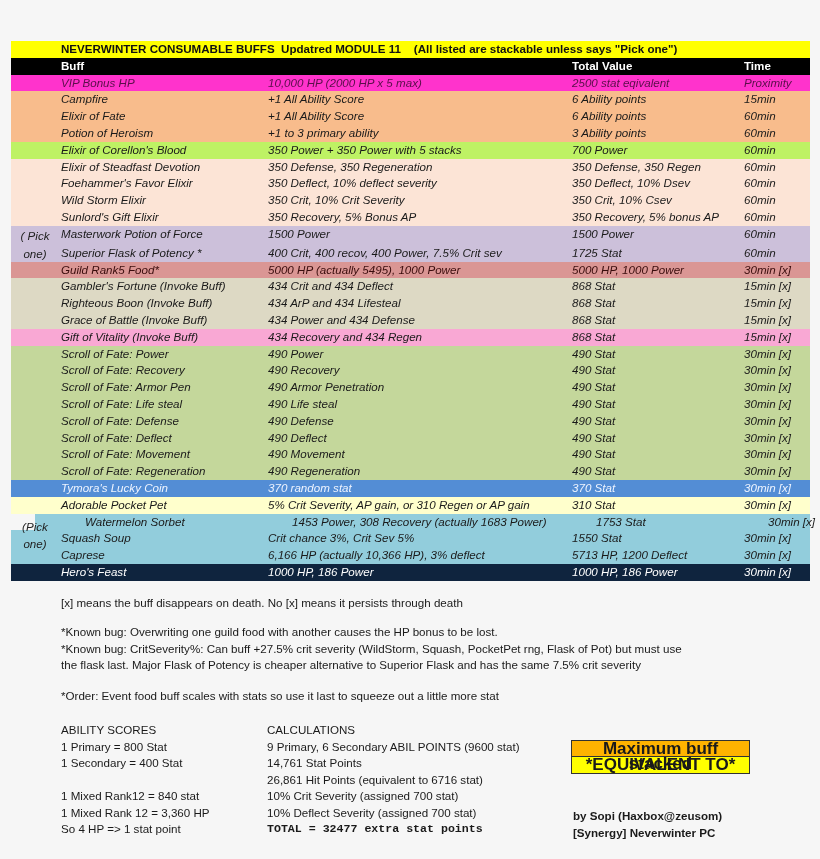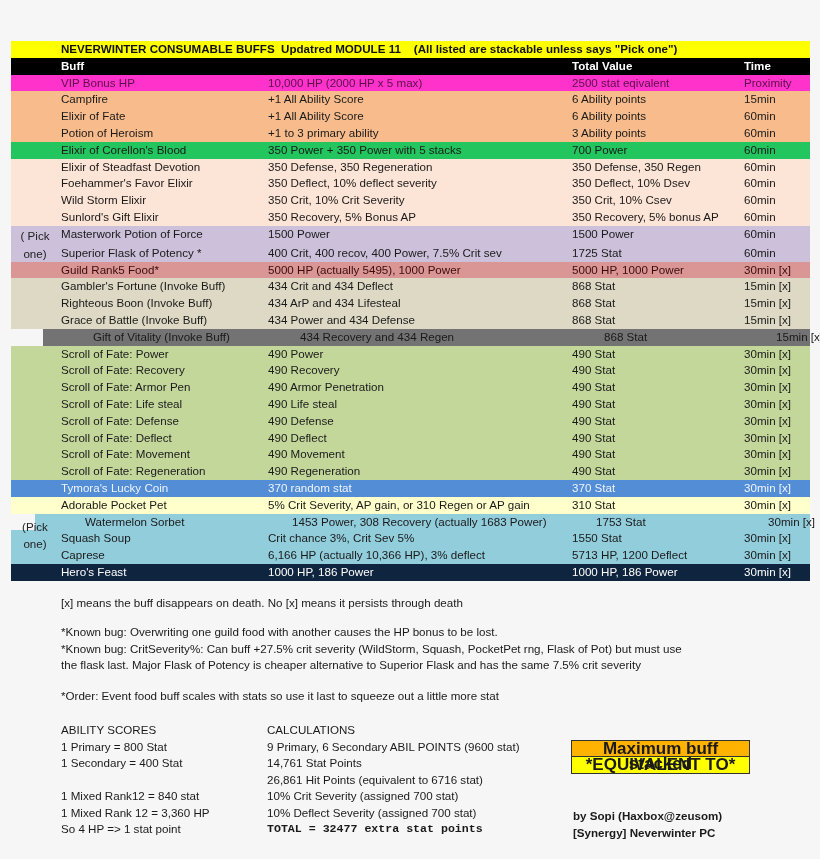--- a/index.html
+++ b/index.html
@@ -37,21 +37,21 @@
 
 <div class="sheet">
   <div class="row title-row">
     <span class="c-buff" style="white-space:pre">NEVERWINTER CONSUMABLE BUFFS  Updatred MODULE 11    (All listed are stackable unless says "Pick one")</span>
   </div>
   <div class="row header-row">
     <span class="c-buff">Buff</span>
     <span class="c-total">Total Value</span>
     <span class="c-time">Time</span>
   </div>
-  <div id="rows" style="position:relative;">
+  <div id="rows" style="position:relative;font-style:italic;">
       <div class="row" style="background: rgb(255, 51, 204); color: rgb(90, 15, 74);">
         <span class="c-buff">VIP Bonus HP</span>
         <span class="c-desc">10,000 HP (2000 HP x 5 max)</span>
         <span class="c-total">2500 stat eqivalent</span>
         <span class="c-time">Proximity</span>
       </div>
       <div class="row" style="background: rgb(248, 188, 140); color: rgb(26, 26, 26); padding-left: 36px;">
         <span class="c-buff">Campfire</span>
         <span class="c-desc">+1 All Ability Score</span>
         <span class="c-total">6 Ability points</span>
@@ -62,21 +62,21 @@
         <span class="c-desc">+1 All Ability Score</span>
         <span class="c-total">6 Ability points</span>
         <span class="c-time">60min</span>
       </div>
       <div class="row" style="background: rgb(248, 188, 140); color: rgb(26, 26, 26);">
         <span class="c-buff">Potion of Heroism</span>
         <span class="c-desc">+1 to 3 primary ability</span>
         <span class="c-total">3 Ability points</span>
         <span class="c-time">60min</span>
       </div>
-      <div class="row" style="background: #22c55e; color: rgb(26, 26, 26); padding-left: 44px;">
+      <div class="row" style="background: #bef264; color: rgb(26, 26, 26); padding-left: 44px;">
         <span class="c-buff">Elixir of Corellon's Blood</span>
         <span class="c-desc">350 Power + 350 Power with 5 stacks</span>
         <span class="c-total">700 Power</span>
         <span class="c-time">60min</span>
       </div>
       <div class="row" style="background: rgb(252, 228, 214); color: rgb(26, 26, 26);">
         <span class="c-buff">Elixir of Steadfast Devotion</span>
         <span class="c-desc">350 Defense, 350 Regeneration</span>
         <span class="c-total">350 Defense, 350 Regen</span>
         <span class="c-time">60min</span>
@@ -128,21 +128,21 @@
         <span class="c-desc">434 ArP and 434 Lifesteal</span>
         <span class="c-total">868 Stat</span>
         <span class="c-time">15min [x]</span>
       </div>
       <div class="row" style="background: rgb(221, 217, 196); color: rgb(26, 26, 26);">
         <span class="c-buff">Grace of Battle (Invoke Buff)</span>
         <span class="c-desc">434 Power and 434 Defense</span>
         <span class="c-total">868 Stat</span>
         <span class="c-time">15min [x]</span>
       </div>
-      <div class="row" style="background: #737373; color: rgb(26, 26, 26); margin-left: 32px;">
+      <div class="row" style="background: #f9a8d4; color: rgb(26, 26, 26);">
         <span class="c-buff">Gift of Vitality (Invoke Buff)</span>
         <span class="c-desc">434 Recovery and 434 Regen</span>
         <span class="c-total">868 Stat</span>
         <span class="c-time">15min [x]</span>
       </div>
       <div class="row" style="background: rgb(196, 215, 155); color: rgb(26, 26, 26);">
         <span class="c-buff">Scroll of Fate: Power</span>
         <span class="c-desc">490 Power</span>
         <span class="c-total">490 Stat</span>
         <span class="c-time">30min [x]</span>

